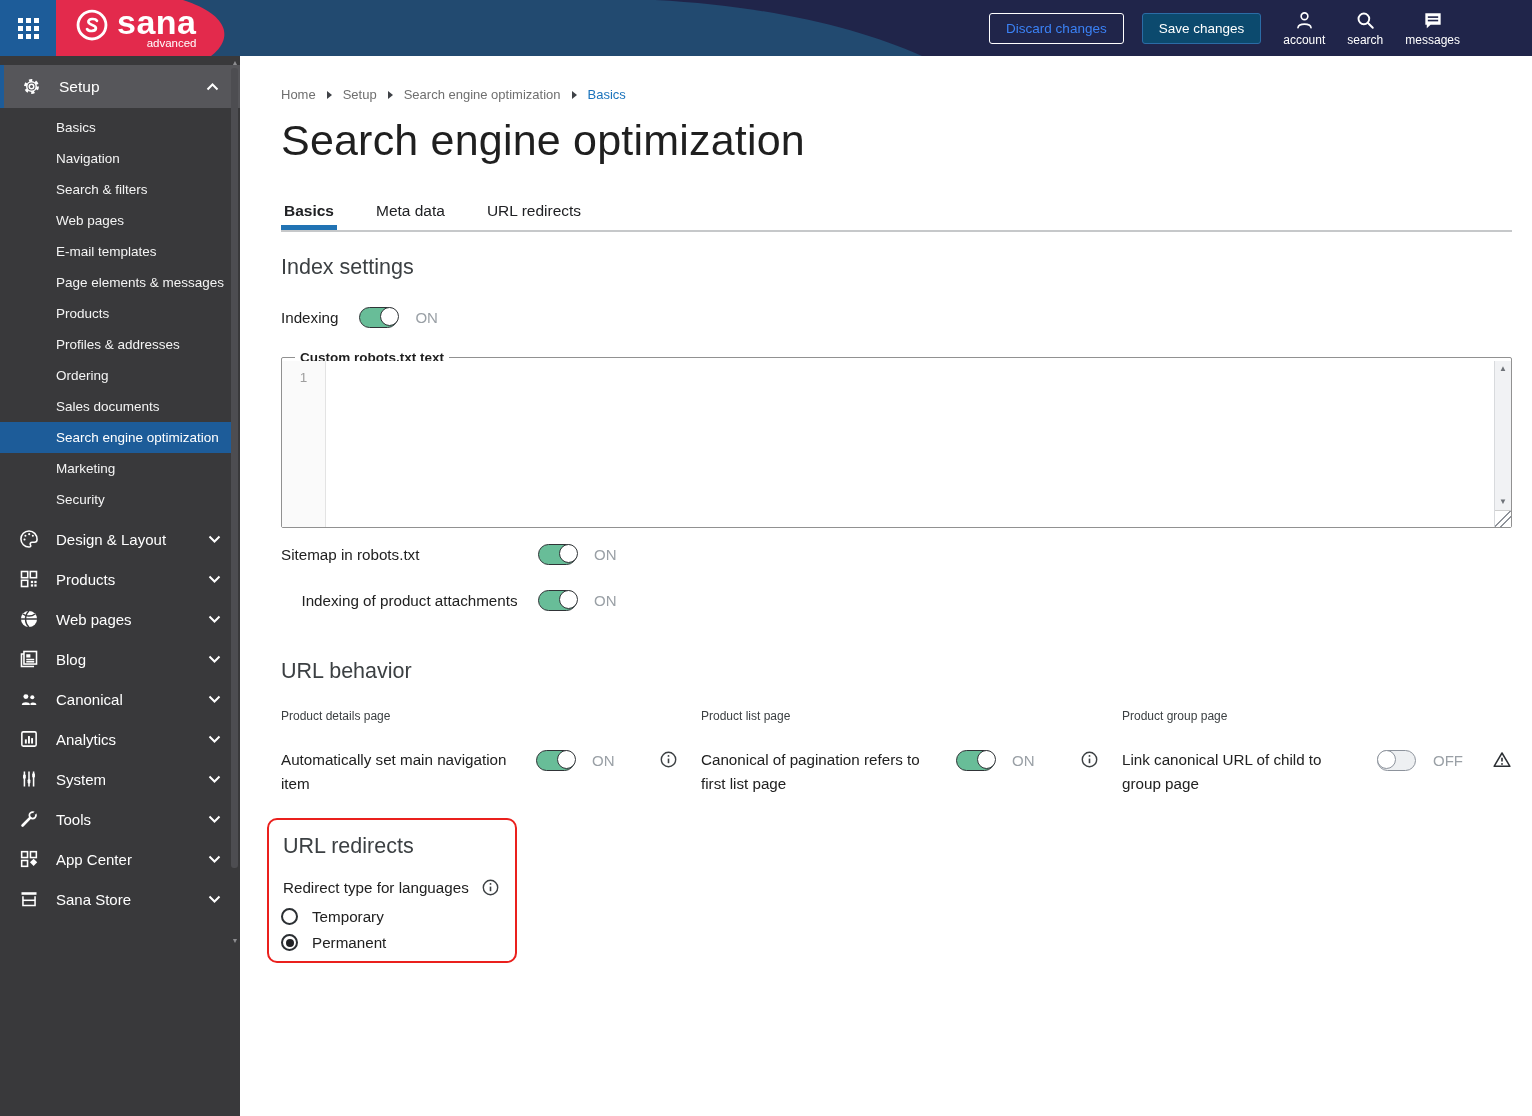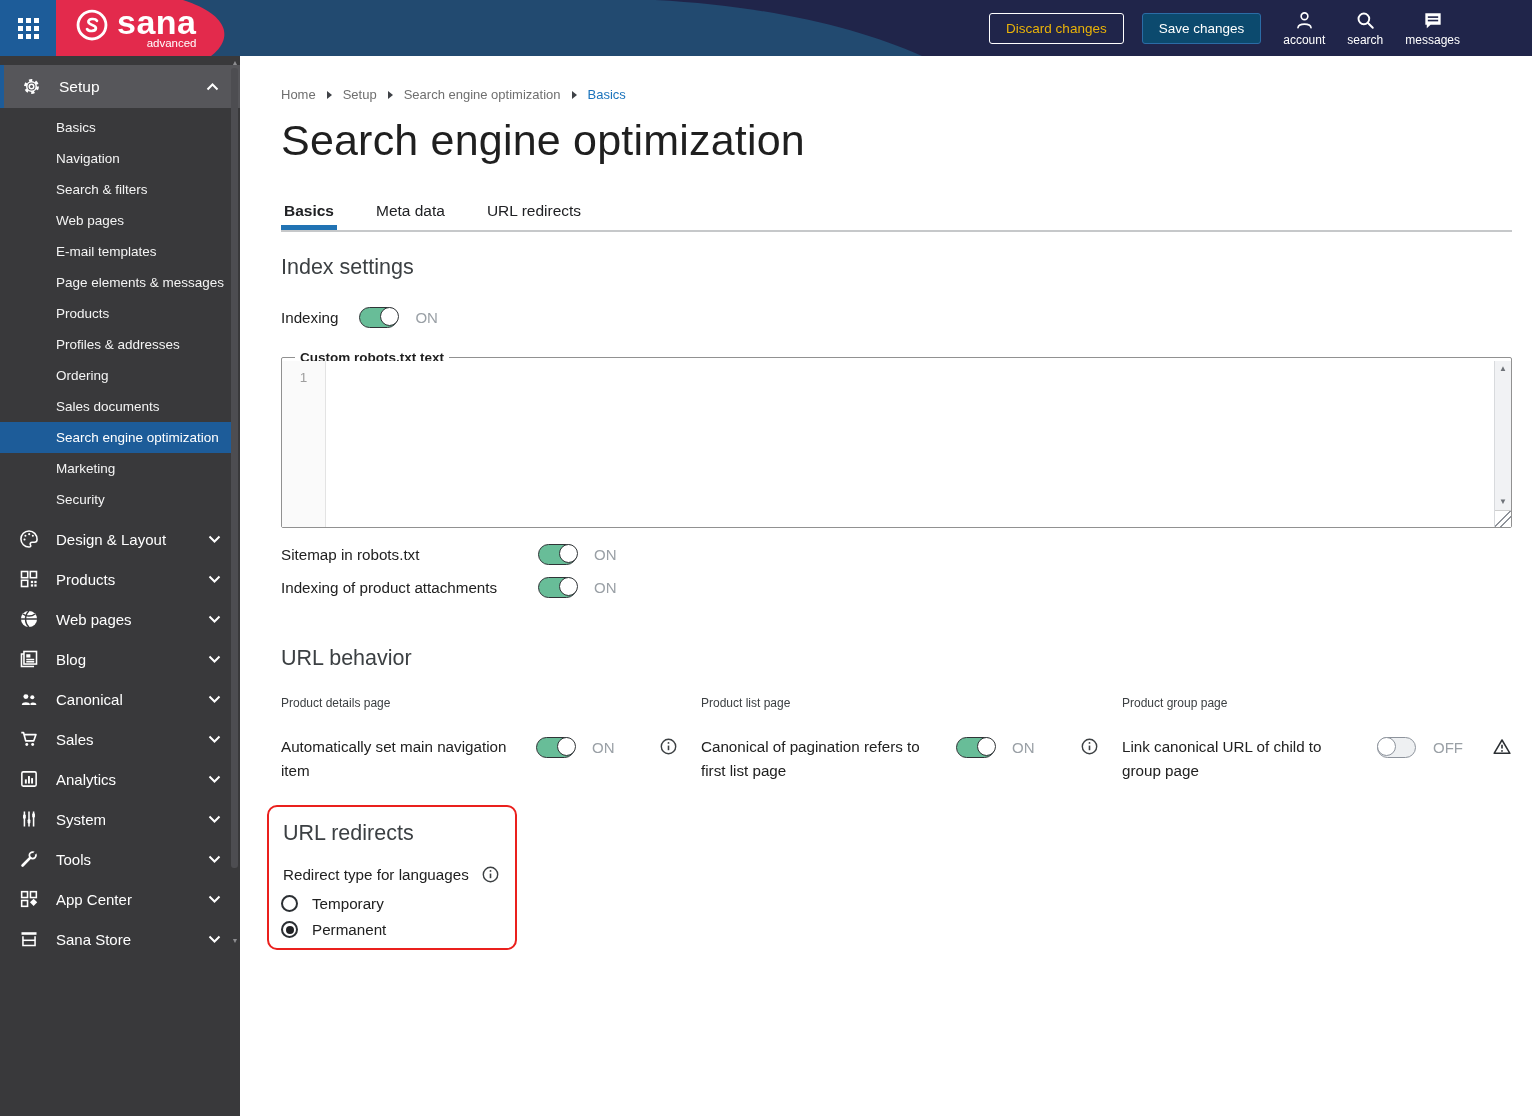--- a/index.html
+++ b/index.html
@@ -14,21 +14,21 @@
               display:flex;align-items:center;justify-content:center;cursor:pointer;}
   .grid-icon{display:grid;grid-template-columns:repeat(3,5px);grid-template-rows:repeat(3,5px);gap:3px;}
   .grid-icon i{background:#fff;display:block;}
   .brand{position:absolute;left:74px;top:7px;display:flex;align-items:flex-start;cursor:pointer;}
   .brand-text{margin-left:7px;display:flex;flex-direction:column;align-items:flex-end;}
   .brand-name{color:#fff;font-size:34px;font-weight:bold;line-height:30px;letter-spacing:0.5px;}
   .brand-sub{color:#fff;font-size:11.5px;line-height:12px;margin-top:0;}
   .topbar-right{position:absolute;right:72px;top:0;height:56px;display:flex;align-items:center;}
   .btn{font-family:"Liberation Sans",sans-serif;font-size:13.5px;border-radius:3px;height:31px;
        padding:0 16px;display:flex;align-items:center;cursor:pointer;}
-  .btn-outline{background:transparent;border:1px solid #fff;color:#eab308;}
+  .btn-outline{background:transparent;border:1px solid #fff;color:#3b82f6;}
   .btn-primary{background:#0c4a6e;border:1px solid #2b6ca6;color:#fff;margin-left:18px;}
   .top-icon{display:flex;flex-direction:column;align-items:center;color:#fff;font-size:12px;
             margin-left:22px;cursor:pointer;}
   .top-icon svg{margin-bottom:2px;}
   .top-icon .lbl{line-height:13px;}
 
   
   .sidebar{position:absolute;left:0;top:56px;width:240px;height:1060px;background:#39393b;z-index:20;}
   .sb-scrollbar{position:absolute;right:0;top:0;width:10px;height:892px;}
   .sb-arrow{width:10px;height:10px;color:#8d8d90;font-size:7px;line-height:10px;text-align:center;}
@@ -63,21 +63,21 @@
 
   .section-heading{font-size:21.5px;font-weight:400;color:#3c4043;margin:0;}
   .h-index{margin-top:23px;}
   .h-url{margin-top:48px;}
 
   .setting-row{display:flex;align-items:center;}
   .row-indexing{margin-top:27px;}
   .row-indexing .lab{font-size:15.2px;}
   .row-indexing .toggle{margin-left:21px;}
   .row-sitemap{margin-top:16px;}
-  .row-attach{margin-top:12px;}
+  .row-attach{margin-top:25px;text-align:center;}
   .wide-lab{flex:0 0 257px;font-size:15.2px;}
   .state{margin-left:17px;font-size:15px;color:#9aa0a6;}
 
   .toggle{width:37px;height:19px;border-radius:11px;background:#68bd98;border:1.5px solid #303437;
           position:relative;display:inline-block;cursor:pointer;flex:none;box-sizing:content-box;}
   .toggle .knob{position:absolute;top:-1.5px;right:-1.5px;width:19px;height:19px;border-radius:50%;
                 background:#fff;border:1.5px solid #303437;box-sizing:border-box;}
   .toggle.off{background:#eef0f2;border-color:#8d939c;}
   .toggle.off .knob{right:auto;left:-1.5px;border-color:#8d939c;}
 
@@ -275,33 +275,20 @@
     <div class="sb-section">
       <span class="ic">
         <svg width="22" height="22" viewBox="0 0 24 24" fill="#fff">
           <circle cx="8.6" cy="9.4" r="2.7"></circle>
           <circle cx="15.6" cy="10.2" r="2.2"></circle>
           <path d="M4.2,18.2 c0,-3.4 8.8,-3.4 8.8,0 v0.4 h-8.8 Z"></path>
           <path d="M13.6,18.6 h6.4 v-0.4 c0,-2.8 -5,-3 -6.4,-1.2 Z"></path>
         </svg>
       </span>
       <span class="lb">Canonical</span>
-      <svg class="chev" width="13" height="8" viewBox="0 0 13 8" fill="none" stroke="#fff" stroke-width="2">
-          <polyline points="1.5,1.5 6.5,6.5 11.5,1.5"></polyline>
-        </svg>
-    </div>
-    <div class="sb-section">
-      <span class="ic">
-        <svg width="22" height="22" viewBox="0 0 24 24" fill="none" stroke="#fff" stroke-width="1.8">
-          <path d="M3.6,5 h2.4 l2.4,9 h8.8 l2.4,-6.8 H7.1" stroke-linejoin="round"></path>
-          <circle cx="9.6" cy="17.9" r="1.6" fill="#fff" stroke="none"></circle>
-          <circle cx="16" cy="17.9" r="1.6" fill="#fff" stroke="none"></circle>
-        </svg>
-      </span>
-      <span class="lb">Sales</span>
       <svg class="chev" width="13" height="8" viewBox="0 0 13 8" fill="none" stroke="#fff" stroke-width="2">
           <polyline points="1.5,1.5 6.5,6.5 11.5,1.5"></polyline>
         </svg>
     </div>
     <div class="sb-section">
       <span class="ic">
         <svg width="22" height="22" viewBox="0 0 24 24" fill="none" stroke="#fff" stroke-width="1.7">
           <rect x="4.2" y="4.2" width="15.6" height="15.6" rx="1.5"></rect>
           <rect x="7.5" y="12.4" width="2.1" height="4.6" fill="#fff" stroke="none"></rect>
           <rect x="10.9" y="8.8" width="2.1" height="8.2" fill="#fff" stroke="none"></rect>

